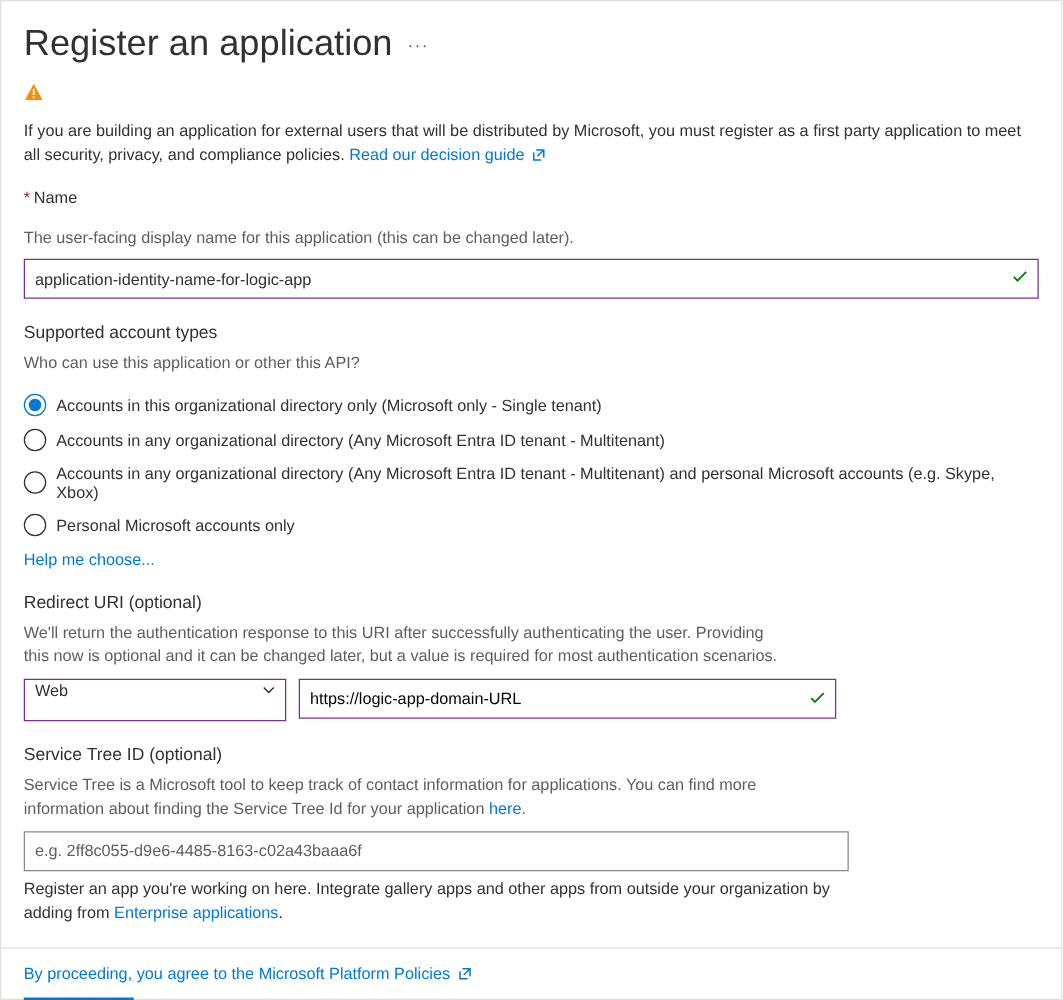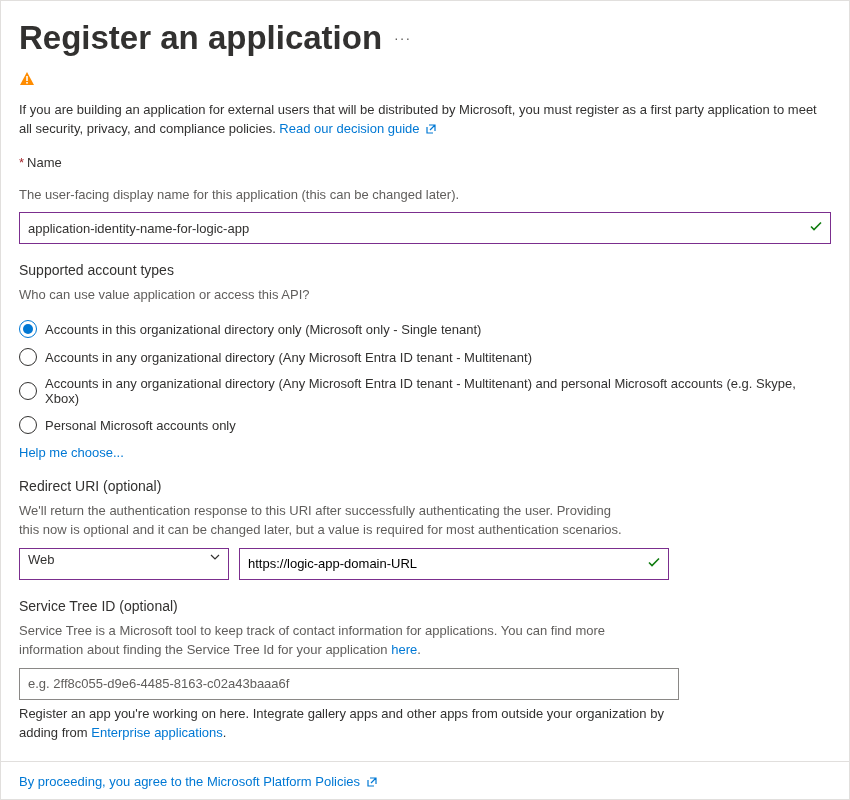--- a/index.html
+++ b/index.html
@@ -11,21 +11,21 @@
     background: #fff;
   }
   .pane {
     width: 850px;
     height: 800px;
     border: 1px solid #e1dfdd;
     padding: 18px 18px 14px 18px;
     position: relative;
   }
   .title-row { display: flex; align-items: center; gap: 12px; margin-bottom: 10px; }
-  h1 { font-size: 33px; font-weight: 700; margin: 0; }
+  h1 { font-size: 29px; font-weight: 400; margin: 0; }
   .ellipsis { color: #605e5c; font-size: 14px; letter-spacing: 1px; cursor: pointer; }
   .warn-row { display: flex; gap: 8px; padding: 4px 0 14px 0; line-height: 1.45; flex-direction: column; }
   .warn-icon { flex: 0 0 16px; }
   .link { color: #0078d4; text-decoration: none; cursor: pointer; }
   .ext-icon { display: inline-block; vertical-align: -2px; margin-left: 2px; }
   .req-star { color: #a4262c; margin-right: 3px; }
   .field-label { font-size: 13px; margin-bottom: 16px; }
   .help { color: #605e5c; font-size: 13px; margin-bottom: 8px; line-height: 1.45; }
   .section-heading { font-size: 14px; font-weight: 400; color: #323130; margin: 18px 0 8px 0; }
   .input-valid {
@@ -44,22 +44,22 @@
   .radio-row { display: flex; align-items: center; gap: 8px; padding: 5px 0; cursor: pointer; font-size: 13px; }
   .radio-outer {
     width: 18px; height: 18px; border: 1px solid #323130; border-radius: 50%;
     display: inline-flex; align-items: center; justify-content: center; flex: 0 0 18px;
   }
   .radio-outer.selected { border-color: #0078d4; }
   .radio-inner { width: 10px; height: 10px; border-radius: 50%; background: #0078d4; }
   .uri-row { display: flex; gap: 10px; margin-top: 6px; }
   .select-box {
     width: 210px; height: 32px; border: 1px solid #7b2e8e;
-    display: flex; align-items: flex-start; justify-content: space-between;
-    padding: 3px 8px; font-size: 13px; background: #fff; cursor: pointer;
+    display: flex; align-items: flex-end; justify-content: space-between;
+    padding: 16px 8px; font-size: 13px; background: #fff; cursor: pointer;
   }
   .chev { font-size: 10px; color: #323130; }
   .uri-input-wrap { position: relative; width: 430px; }
   .uri-input {
     width: 100%; height: 32px; border: 1px solid #7b2e8e;
     padding: 0 30px 0 8px; font-size: 13px; background: #fff;
   }
   .plain-input {
     width: 660px; height: 32px; border: 1px solid #8a8886;
     padding: 0 8px; font-size: 13px; color: #605e5c; background: #fff;
@@ -112,21 +112,21 @@
   <div class="input-wrap">
     <input class="input-valid" value="application-identity-name-for-logic-app" style="">
     <span class="check">
       <svg width="14" height="14" viewBox="0 0 14 14">
           <path d="M2 7l3 3 7-7" stroke="#107c10" stroke-width="1.6" fill="none"></path>
         </svg>
     </span>
   </div>
 
   <div class="section-heading">Supported account types</div>
-  <div class="help">Who can use value application or access this API?</div>
+  <div class="help">Who can use this application or other this API?</div>
 
   <div class="radio-group">
     <div class="radio-row">
       <span class="radio-outer selected">
           <span class="radio-inner"></span>
         </span>
       <span>Accounts in this organizational directory only (Microsoft only - Single tenant)</span>
     </div>
     <div class="radio-row">
       <span class="radio-outer"></span>

